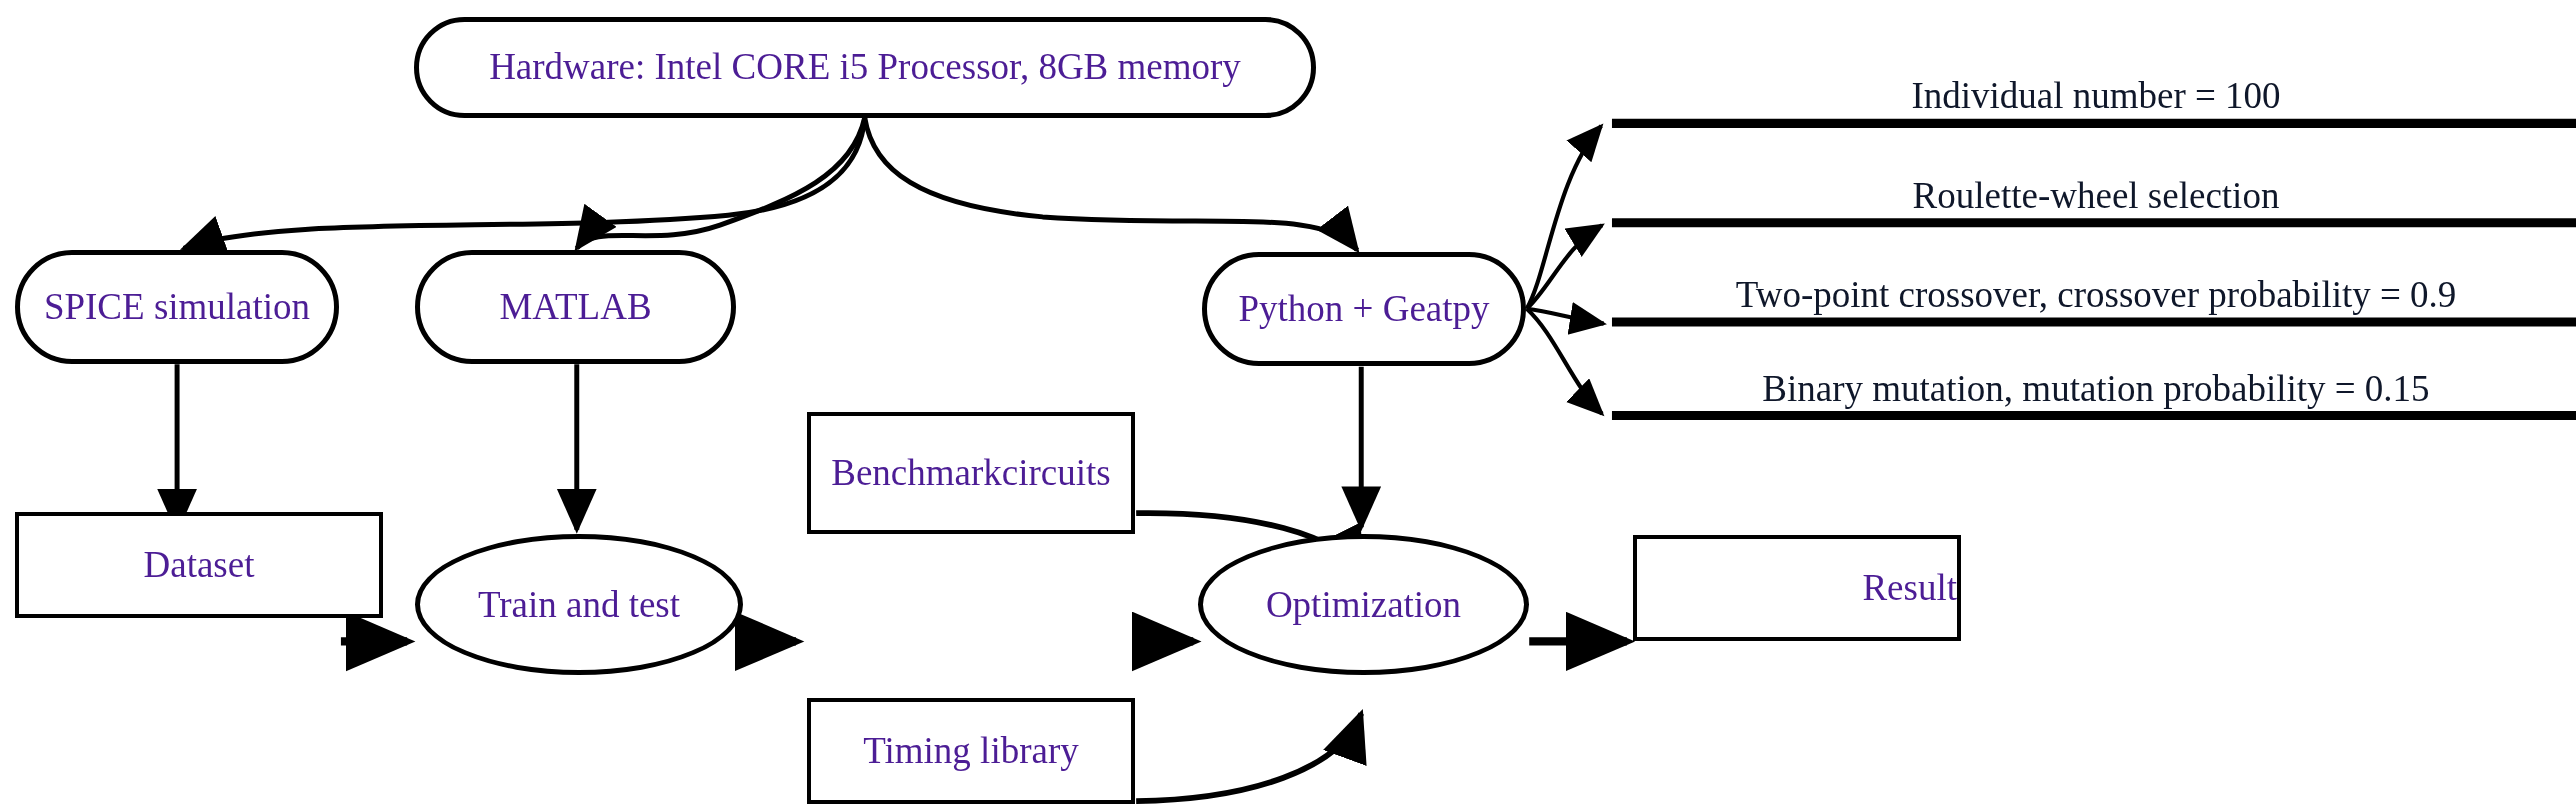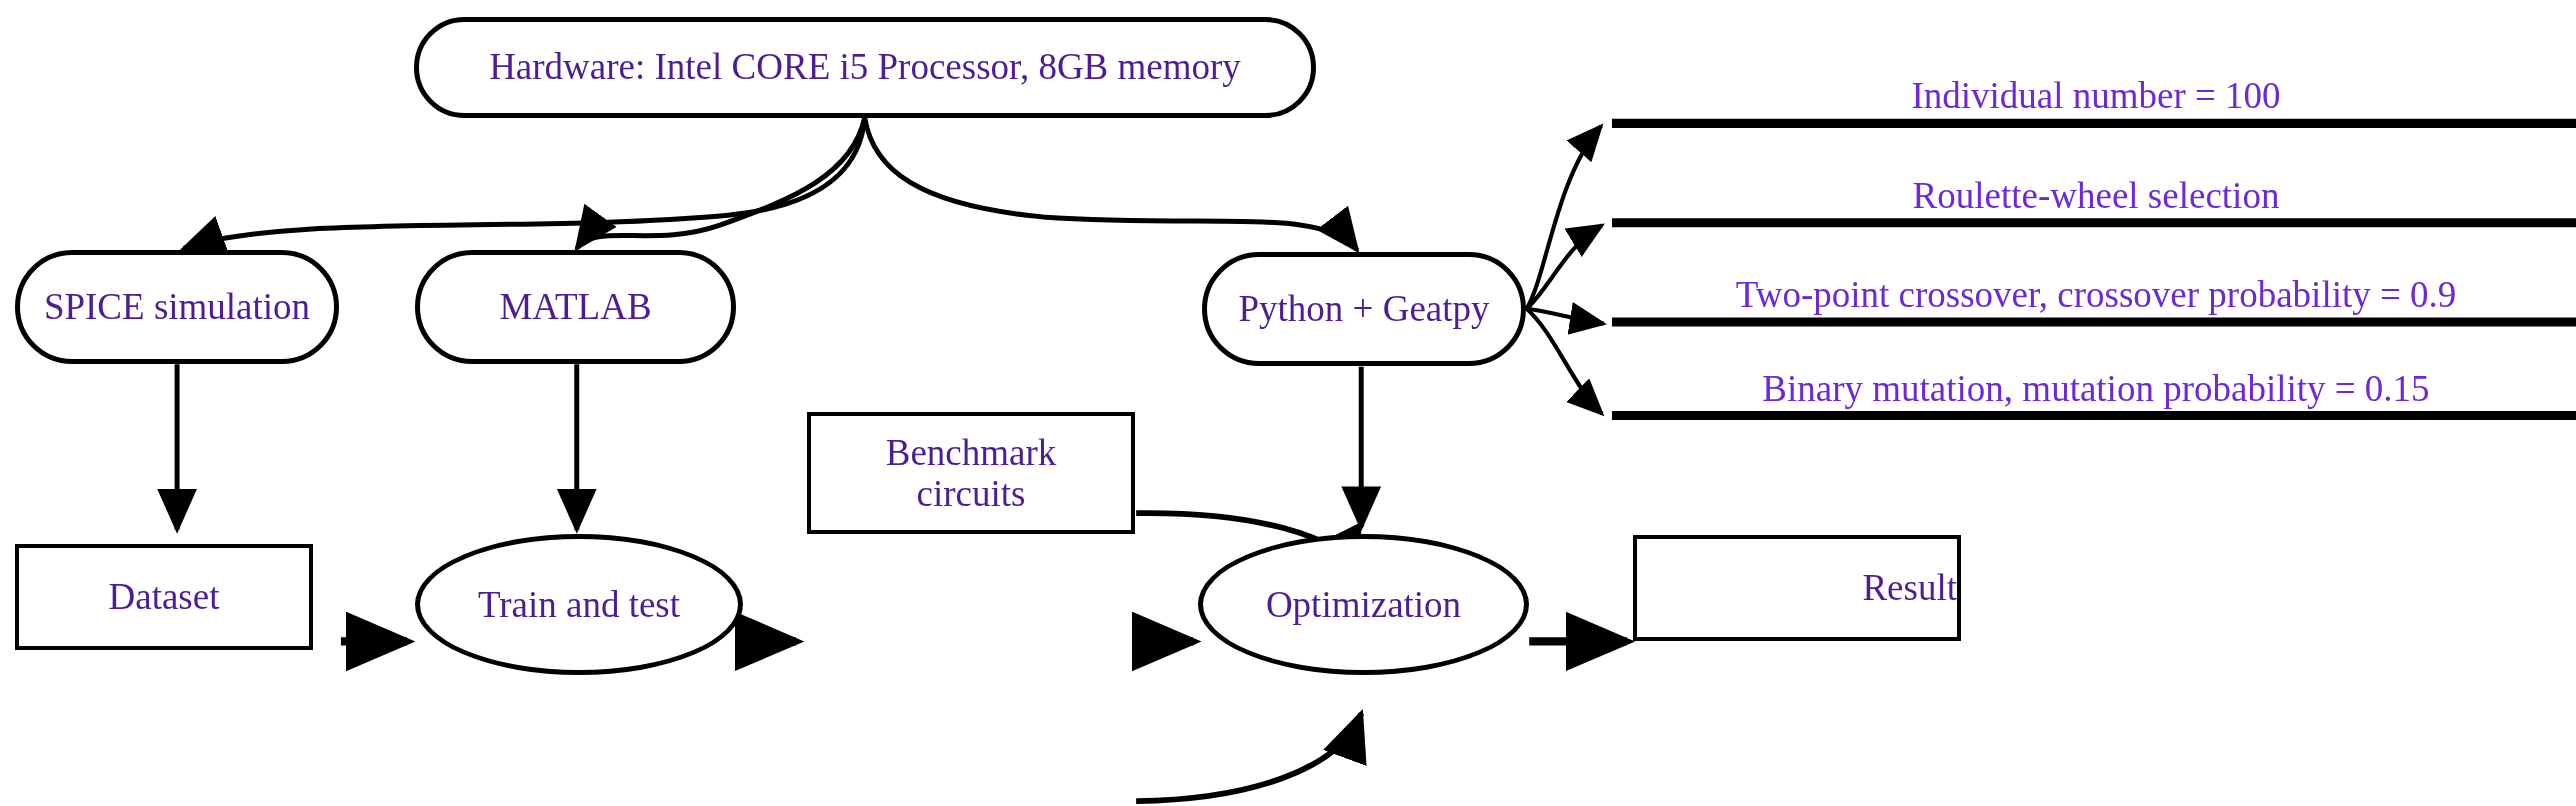--- a/index.html
+++ b/index.html
@@ -7,21 +7,21 @@
   #stage{position:relative;width:2576px;height:807px;overflow:hidden;background:#fff;}
   svg#wires{position:absolute;left:0;top:0;width:2576px;height:807px;}
 
   .node{position:absolute;box-sizing:border-box;display:flex;align-items:center;
         justify-content:center;text-align:center;background:#fff;color:#4c1d95;
         font-family:"Liberation Serif","DejaVu Serif",serif;line-height:1.12;}
   .rect{border:4.1px solid #000;}
   .stadium{border:5px solid #000;border-radius:8274px;}
   .ellipse{border:5px solid #000;border-radius:50%;}
 
-  .ann-label{position:absolute;text-align:center;color:#6d28d9;white-space:nowrap;
+  .ann-label{position:absolute;text-align:center;color:#0f172a;white-space:nowrap;
              font-family:"Liberation Serif","DejaVu Serif",serif;}
 </style>
 </head>
 <body>
 
 <div id="stage">
 
   <svg id="wires" viewBox="0 0 3113 975">
     <defs>
       <marker id="ah" markerWidth="10" markerHeight="10" refX="8.2" refY="4" orient="auto" markerUnits="strokeWidth">
@@ -79,34 +79,37 @@
   </div>
 
   <div class="node stadium" style="left:1202px;top:252px;width:324px;height:114px;font-size:37px;">
     <span>Python + Geatpy</span>
   </div>
 
   <div class="node stadium" style="left:415px;top:250px;width:321px;height:114px;font-size:37px;">
     <span>MATLAB</span>
   </div>
 
-  <div class="node rect" style="left:15px;top:544px;width:298px;height:106px;font-size:37px;justify-content:center;">
+  <div class="node rect" style="left:15px;top:512px;width:368px;height:106px;font-size:37px;justify-content:center;">
     <span>Dataset</span>
   </div>
 
   <div class="node ellipse" style="left:415px;top:534px;width:328px;height:141px;font-size:37px;">
     <span>Train and test</span>
   </div>
 
-  <div class="node rect" style="left:807px;top:412px;width:328px;height:122px;font-size:37px;flex-direction:column;">
+  <div class="node rect" style="left:807px;top:412px;width:328px;height:122px;font-size:37px;flex-direction:row;">
     <span>Benchmark</span>
     <span>circuits</span>
   </div>
 
 
+  <div class="node rect" style="left:807px;top:698px;width:328px;height:106px;font-size:37px;">
+    <span>Timing library</span>
+  </div>
 
   <div class="node ellipse" style="left:1198px;top:534px;width:331px;height:141px;font-size:37px;">
     <span>Optimization</span>
   </div>
 
   <div class="node rect" style="left:1633px;top:535px;width:328px;height:106px;font-size:37px;justify-content:flex-end;">
     <span>Result</span>
   </div>
 
   <div class="ann-label" style="left:1618px;top:74px;width:956px;font-size:37px;">

